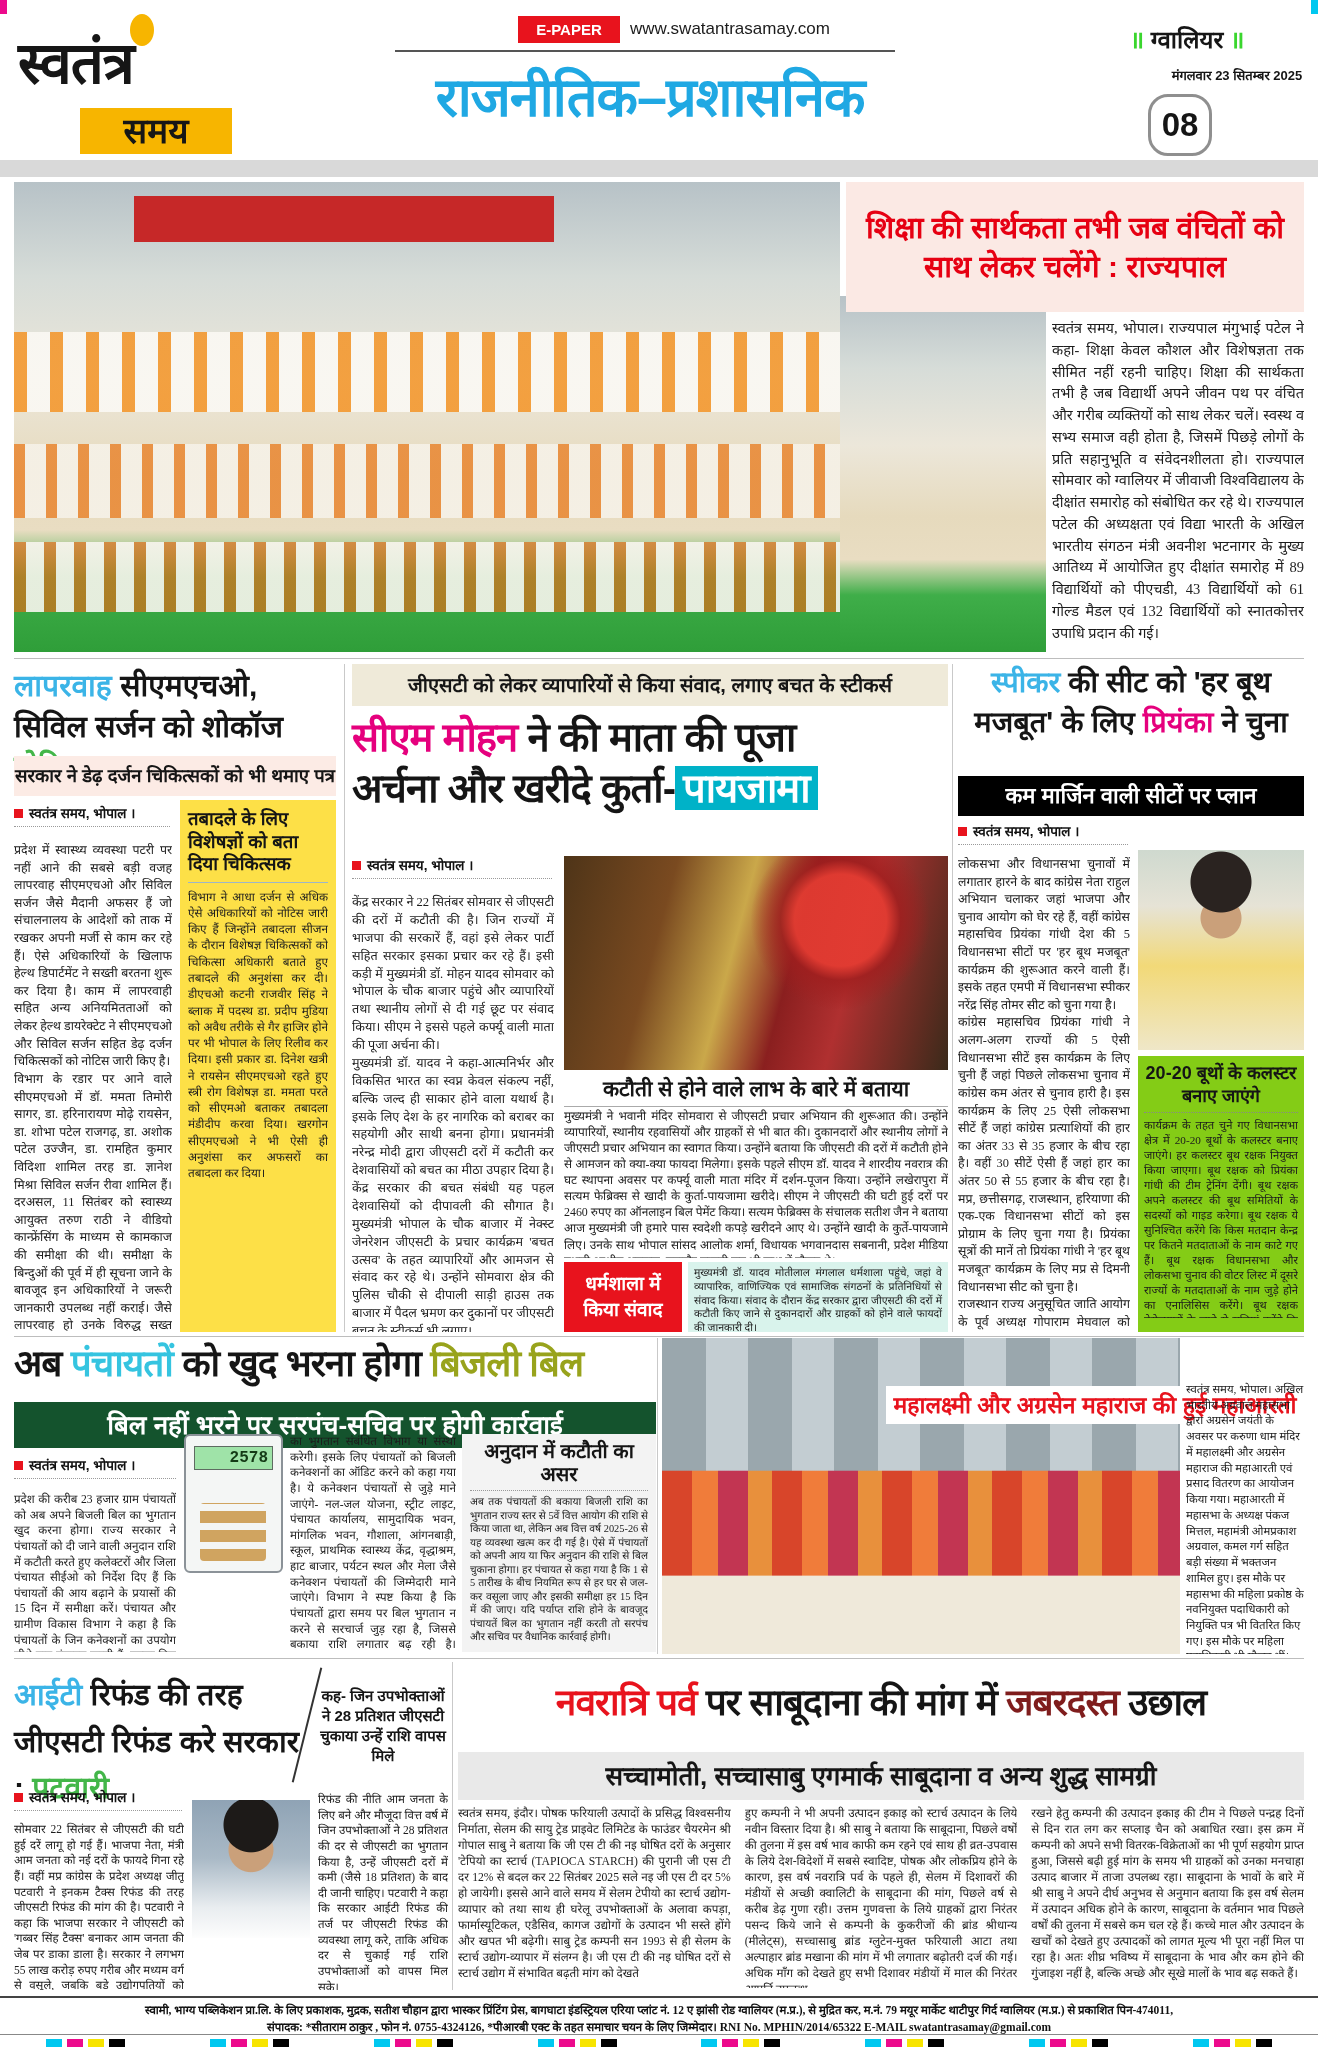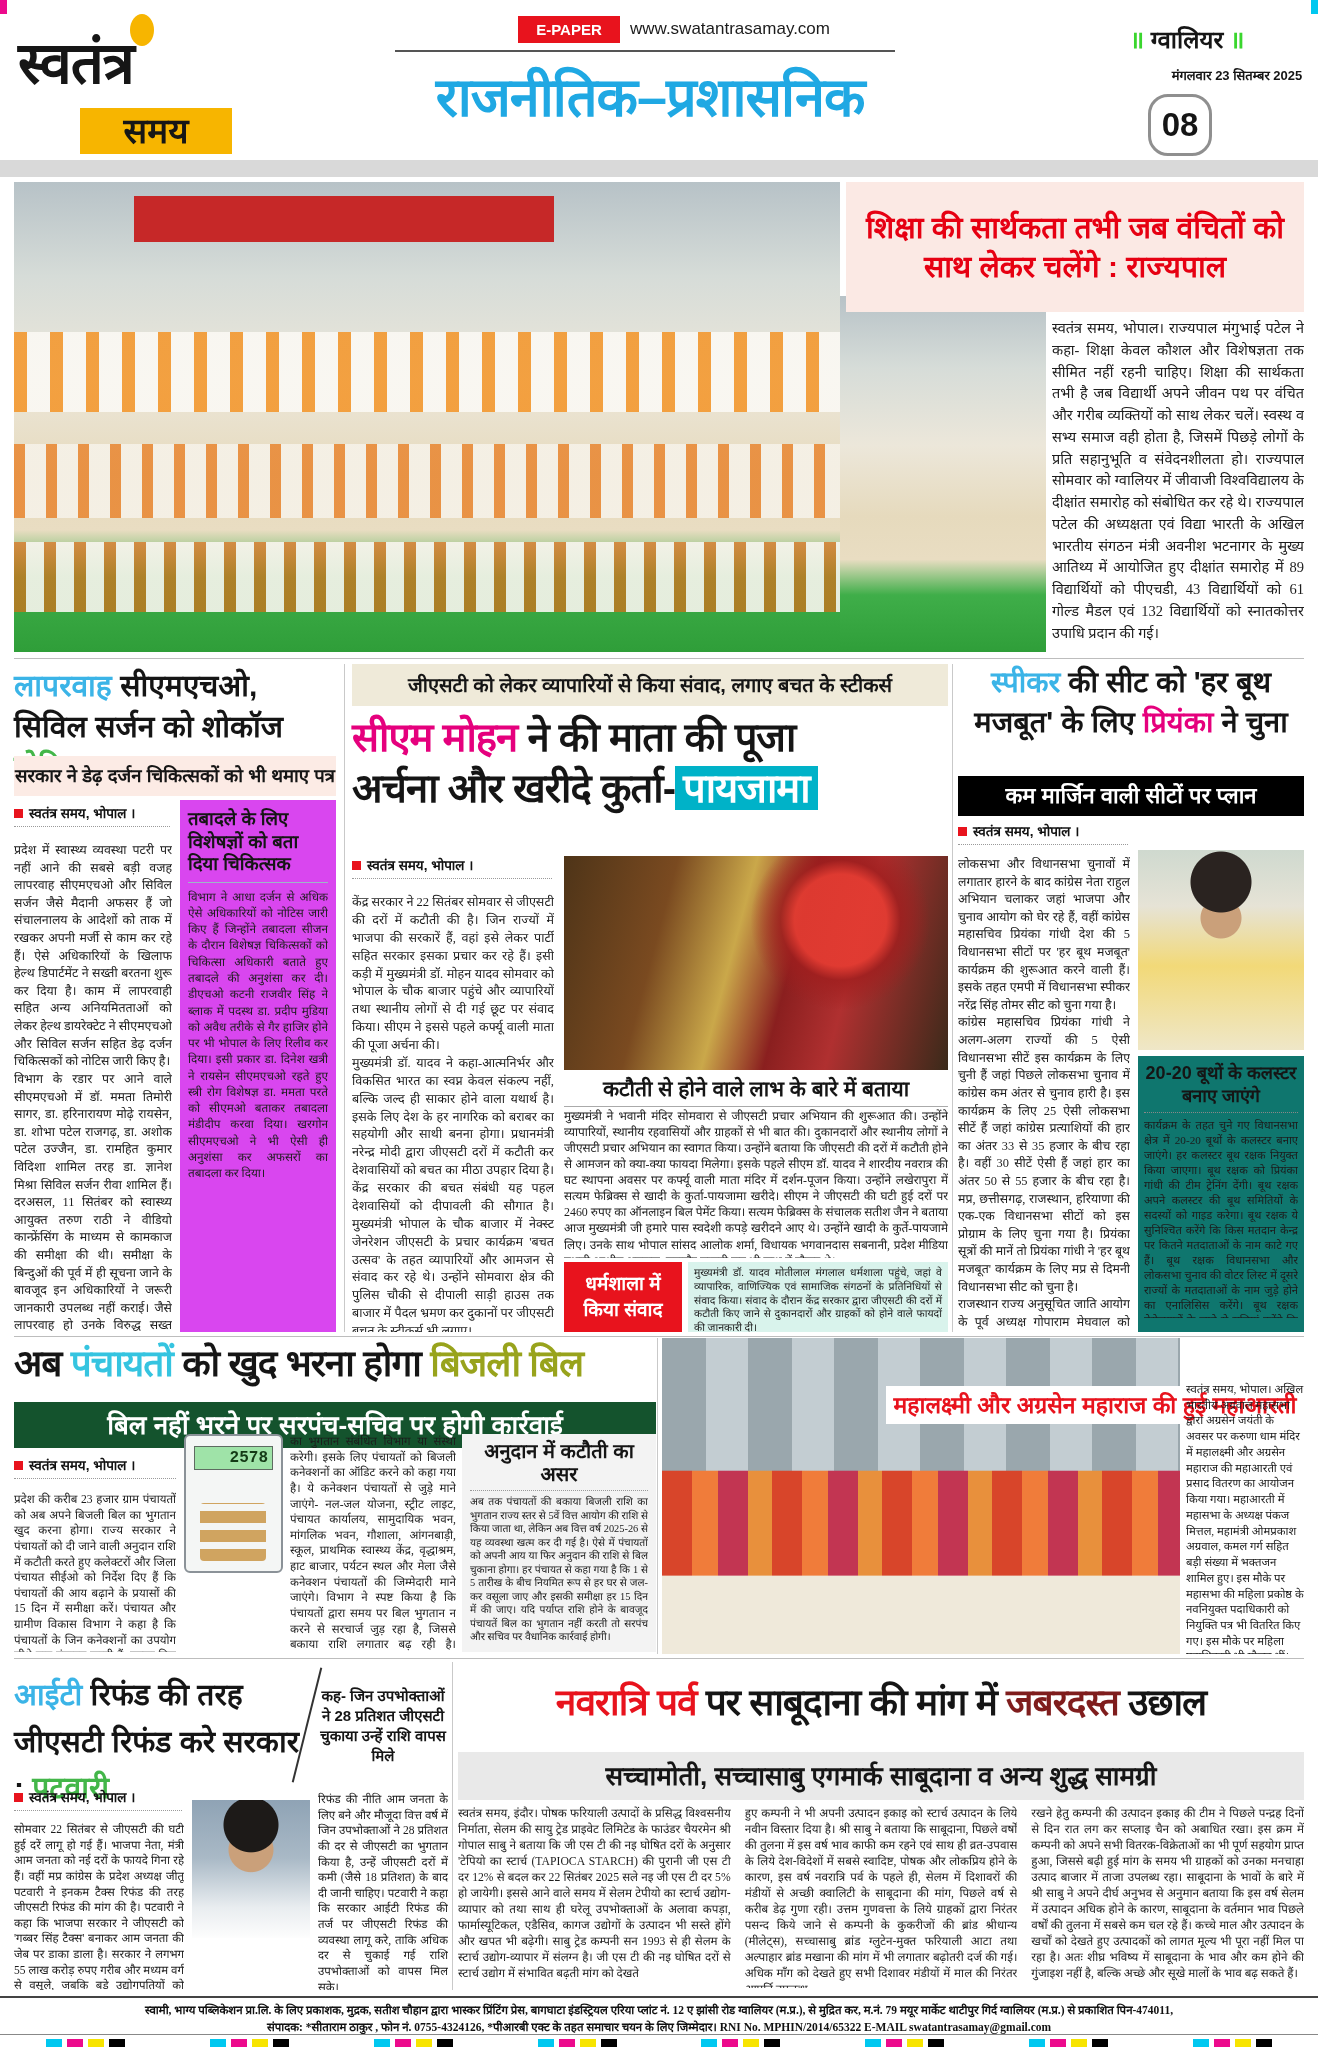--- a/index.html
+++ b/index.html
@@ -88,21 +88,21 @@
   <div class="abs hl" style="left:14px;top:666px;width:322px;font-size:30px;line-height:1.35;">
     <span style="color:#3bb4e7;">लापरवाह</span><span> सीएमएचओ, सिविल सर्जन को शोकॉज </span><span style="color:#43b649;">नोटिस</span>
   </div>
   <div class="abs hl ctr" style="left:14px;top:756px;width:322px;height:40px;background:#fcebe5;font-size:18.5px;line-height:40px;">सरकार ने डेढ़ दर्जन चिकित्सकों को भी थमाए पत्र</div>
   <div class="abs byline" style="left:14px;top:804px;width:156px;">
     <span class="sq"></span>
       <span>स्वतंत्र समय, भोपाल ।</span>
   </div>
   <div class="abs body-text" style="left:14px;top:842px;width:158px;height:490px;font-size:12.4px;line-height:1.42;">प्रदेश में स्वास्थ्य व्यवस्था पटरी पर नहीं आने की सबसे बड़ी वजह लापरवाह सीएमएचओ और सिविल सर्जन जैसे मैदानी अफसर हैं जो संचालनालय के आदेशों को ताक में रखकर अपनी मर्जी से काम कर रहे हैं। ऐसे अधिकारियों के खिलाफ हेल्थ डिपार्टमेंट ने सख्ती बरतना शुरू कर दिया है। काम में लापरवाही सहित अन्य अनियमितताओं को लेकर हेल्थ डायरेक्टेट ने सीएमएचओ और सिविल सर्जन सहित डेढ़ दर्जन चिकित्सकों को नोटिस जारी किए है।
       विभाग के रडार पर आने वाले सीएमएचओ में डॉ. ममता तिमोरी सागर, डा. हरिनारायण मोढ़े रायसेन, डा. शोभा पटेल राजगढ़, डा. अशोक पटेल उज्जैन, डा. रामहित कुमार विदिशा शामिल तरह डा. ज्ञानेश मिश्रा सिविल सर्जन रीवा शामिल हैं। दरअसल, 11 सितंबर को स्वास्थ्य आयुक्त तरुण राठी ने वीडियो कान्फ्रेंसिंग के माध्यम से कामकाज की समीक्षा की थी। समीक्षा के बिन्दुओं की पूर्व में ही सूचना जाने के बावजूद इन अधिकारियों ने जरूरी जानकारी उपलब्ध नहीं कराई। जैसे लापरवाह हो उनके विरुद्ध सख्त कार्रवाई की चेतावनी दी है।</div>
-  <div class="abs" style="left:180px;top:800px;width:156px;height:532px;background:#d946ef;box-sizing:border-box;padding:8px;overflow:hidden;">
+  <div class="abs" style="left:180px;top:800px;width:156px;height:532px;background:#fde047;box-sizing:border-box;padding:8px;overflow:hidden;">
     <div class="hl" style="font-size:18.5px;line-height:1.22;border-bottom:1px solid #9db6c8;padding-bottom:6px;">तबादले के लिए विशेषज्ञों को बता दिया चिकित्सक</div>
     <div class="body-text" style="margin-top:6px;font-size:11.8px;line-height:1.38;height:430px;">विभाग ने आधा दर्जन से अधिक ऐसे अधिकारियों को नोटिस जारी किए हैं जिन्होंने तबादला सीजन के दौरान विशेषज्ञ चिकित्सकों को चिकित्सा अधिकारी बताते हुए तबादले की अनुशंसा कर दी। डीएचओ कटनी राजवीर सिंह ने ब्लाक में पदस्थ डा. प्रदीप मुडिया को अवैध तरीके से गैर हाजिर होने पर भी भोपाल के लिए रिलीव कर दिया। इसी प्रकार डा. दिनेश खत्री ने रायसेन सीएमएचओ रहते हुए स्त्री रोग विशेषज्ञ डा. ममता परते को सीएमओ बताकर तबादला मंडीदीप करवा दिया। खरगोन सीएमएचओ ने भी ऐसी ही अनुशंसा कर अफसरों का तबादला कर दिया।</div>
   </div>
 
   <div class="abs vrule" style="left:344px;top:664px;height:668px;"></div>
 
   <div class="abs hl ctr" style="left:352px;top:664px;width:596px;height:42px;background:#efead9;font-size:20px;line-height:42px;">जीएसटी को लेकर व्यापारियों से किया संवाद, लगाए बचत के स्टीकर्स</div>
   <div class="abs hl" style="left:352px;top:712px;width:596px;font-size:40px;line-height:1.28;letter-spacing:-1px;">
     <div><span style="color:#e5007d;">सीएम मोहन</span><span> ने की माता की पूजा</span></div>
     <div><span>अर्चना और खरीदे कुर्ता-</span><span style="background:#00b2c8;color:#fff;padding:0 8px;">पायजामा</span></div>
@@ -126,21 +126,21 @@
   </div>
   <div class="abs hl ctr" style="left:958px;top:776px;width:346px;height:40px;background:#000;color:#fff;font-size:22px;line-height:40px;">कम मार्जिन वाली सीटों पर प्लान</div>
   <div class="abs byline" style="left:958px;top:822px;width:170px;">
     <span class="sq"></span>
       <span>स्वतंत्र समय, भोपाल ।</span>
   </div>
   <div class="abs body-text" style="left:958px;top:856px;width:172px;height:476px;font-size:12.4px;line-height:1.42;">लोकसभा और विधानसभा चुनावों में लगातार हारने के बाद कांग्रेस नेता राहुल अभियान चलाकर जहां भाजपा और चुनाव आयोग को घेर रहे हैं, वहीं कांग्रेस महासचिव प्रियंका गांधी देश की 5 विधानसभा सीटों पर 'हर बूथ मजबूत' कार्यक्रम की शुरूआत करने वाली हैं। इसके तहत एमपी में विधानसभा स्पीकर नरेंद्र सिंह तोमर सीट को चुना गया है।
       कांग्रेस महासचिव प्रियंका गांधी ने अलग-अलग राज्यों की 5 ऐसी विधानसभा सीटें इस कार्यक्रम के लिए चुनी हैं जहां पिछले लोकसभा चुनाव में कांग्रेस कम अंतर से चुनाव हारी है। इस कार्यक्रम के लिए 25 ऐसी लोकसभा सीटें हैं जहां कांग्रेस प्रत्याशियों की हार का अंतर 33 से 35 हजार के बीच रहा है। वहीं 30 सीटें ऐसी हैं जहां हार का अंतर 50 से 55 हजार के बीच रहा है। मप्र, छत्तीसगढ़, राजस्थान, हरियाणा की एक-एक विधानसभा सीटों को इस प्रोग्राम के लिए चुना गया है। प्रियंका सूत्रों की मानें तो प्रियंका गांधी ने 'हर बूथ मजबूत' कार्यक्रम के लिए मप्र से दिमनी विधानसभा सीट को चुना है।
       राजस्थान राज्य अनुसूचित जाति आयोग के पूर्व अध्यक्ष गोपाराम मेघवाल को प्रियंका ने टीमनी की जिम्मेदारी सौंपी है।</div>
   <div class="abs ph ph-priyanka" style="left:1138px;top:850px;width:166px;height:200px;"></div>
-  <div class="abs" style="left:1138px;top:1056px;width:166px;height:276px;background:#0f766e;box-sizing:border-box;padding:6px;overflow:hidden;">
+  <div class="abs" style="left:1138px;top:1056px;width:166px;height:276px;background:#84cc16;box-sizing:border-box;padding:6px;overflow:hidden;">
     <div class="hl ctr" style="font-size:18px;line-height:1.25;border-bottom:1px dotted #888;padding-bottom:5px;">20-20 बूथों के कलस्टर बनाए जाएंगे</div>
     <div class="body-text" style="margin-top:5px;font-size:11.2px;line-height:1.34;height:200px;">कार्यक्रम के तहत चुने गए विधानसभा क्षेत्र में 20-20 बूथों के कलस्टर बनाए जाएंगे। हर कलस्टर बूथ रक्षक नियुक्त किया जाएगा। बूथ रक्षक को प्रियंका गांधी की टीम ट्रेनिंग देंगी। बूथ रक्षक अपने कलस्टर की बूथ समितियों के सदस्यों को गाइड करेगा। बूथ रक्षक ये सुनिश्चित करेंगे कि किस मतदान केन्द्र पर कितने मतदाताओं के नाम काटे गए हैं। बूथ रक्षक विधानसभा और लोकसभा चुनाव की वोटर लिस्ट में दूसरे राज्यों के मतदाताओं के नाम जुड़े होने का एनालिसिस करेंगे। बूथ रक्षक बेरोजगारों के जाने से सूचियां करेंगे कि गए थे। वही सीट सहायता सूची तैयार कर कांग्रेस दावा-आपत्ति लगाएगी।</div>
   </div>
 
   <div class="abs hrule" style="left:14px;top:1336px;width:1290px;"></div>
 
   <div class="abs hl" style="left:14px;top:1344px;width:642px;font-size:37px;line-height:1.1;letter-spacing:-1px;">
     <span>अब </span><span style="color:#35c4e0;">पंचायतों</span><span> को खुद भरना होगा </span><span style="color:#98a31c;">बिजली बिल</span>
   </div>
   <div class="abs hl ctr" style="left:14px;top:1402px;width:642px;height:46px;background:#14532d;color:#fff;font-size:26px;line-height:46px;">बिल नहीं भरने पर सरपंच-सचिव पर होगी कार्रवाई</div>

